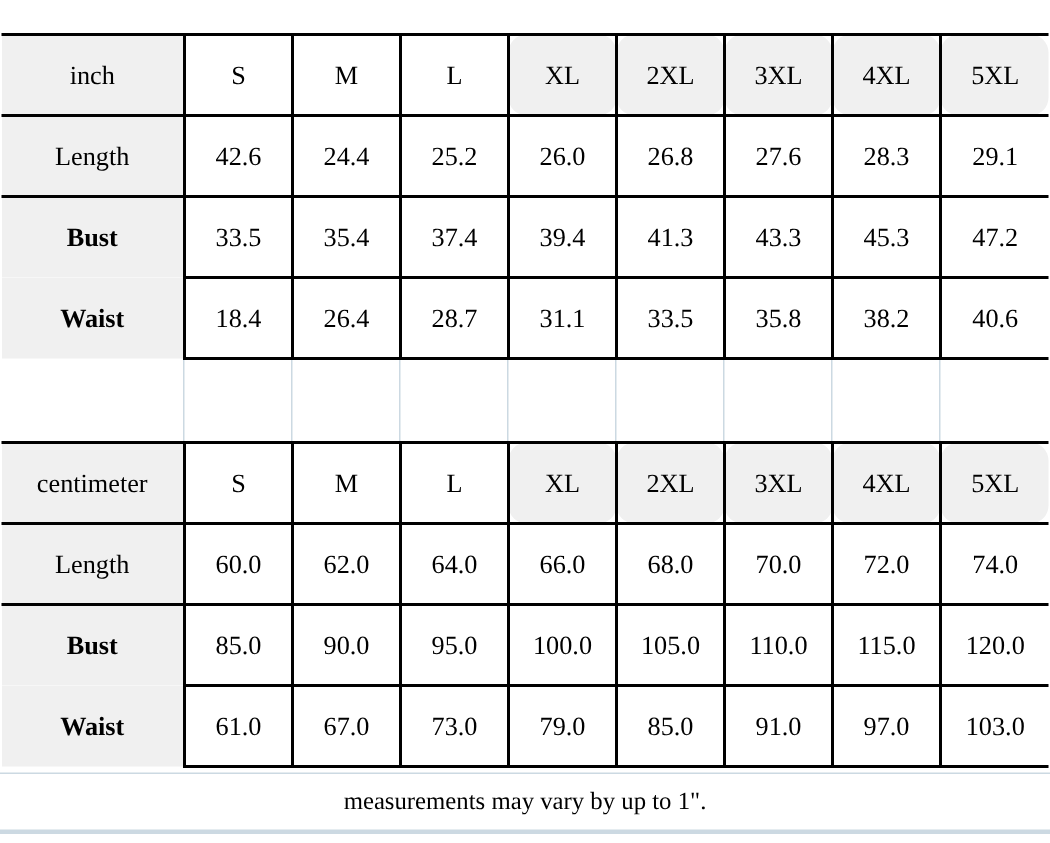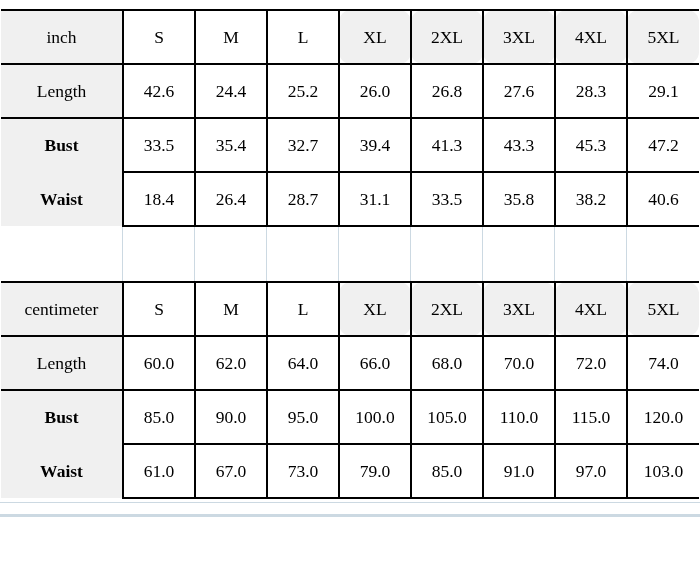--- a/index.html
+++ b/index.html
@@ -8,21 +8,21 @@
     --line-faint:#ccd9e2;
     --text:#000000;
     --bg:#ffffff;
   }
   html,body{margin:0;padding:0;}
   body{
     width:700px;height:562px;overflow:hidden;
     background:var(--bg);color:var(--text);
     font-family:"Liberation Serif","DejaVu Serif",serif;
   }
-  .canvas{width:700px;height:562px;box-sizing:border-box;padding-top:9px;}
+  .canvas{width:700px;height:562px;box-sizing:border-box;padding-top:22px;}
   table.size-table{
     border-collapse:collapse;table-layout:fixed;
     width:698px;margin:0 1px;
   }
   col.label-col{width:122px;}
   col.size-col{width:72px;}
   td{
     border:2px solid var(--line-black);
     text-align:center;vertical-align:middle;
     font-size:17.5px;height:52px;padding:0;
@@ -89,21 +89,21 @@
           <td class="value-cell">26.0</td>
           <td class="value-cell">26.8</td>
           <td class="value-cell">27.6</td>
           <td class="value-cell">28.3</td>
           <td class="value-cell">29.1</td>
         </tr>
         <tr>
           <td class="label-cell no-bb">Bust</td>
           <td class="value-cell">33.5</td>
           <td class="value-cell">35.4</td>
-          <td class="value-cell">32.7</td>
+          <td class="value-cell">37.4</td>
           <td class="value-cell">39.4</td>
           <td class="value-cell">41.3</td>
           <td class="value-cell">43.3</td>
           <td class="value-cell">45.3</td>
           <td class="value-cell">47.2</td>
         </tr>
         <tr>
           <td class="label-cell no-tb no-bb">Waist</td>
           <td class="value-cell">18.4</td>
           <td class="value-cell">26.4</td>
@@ -182,14 +182,15 @@
           <td class="value-cell">73.0</td>
           <td class="value-cell">79.0</td>
           <td class="value-cell">85.0</td>
           <td class="value-cell">91.0</td>
           <td class="value-cell">97.0</td>
           <td class="value-cell">103.0</td>
         </tr>
       </tbody>
     </table>
   <div class="footer-note" id="footer-note">
+      <div class="note-line">measurements may vary by up to 1".</div>
     </div>
 </div>
 
 </body></html>

